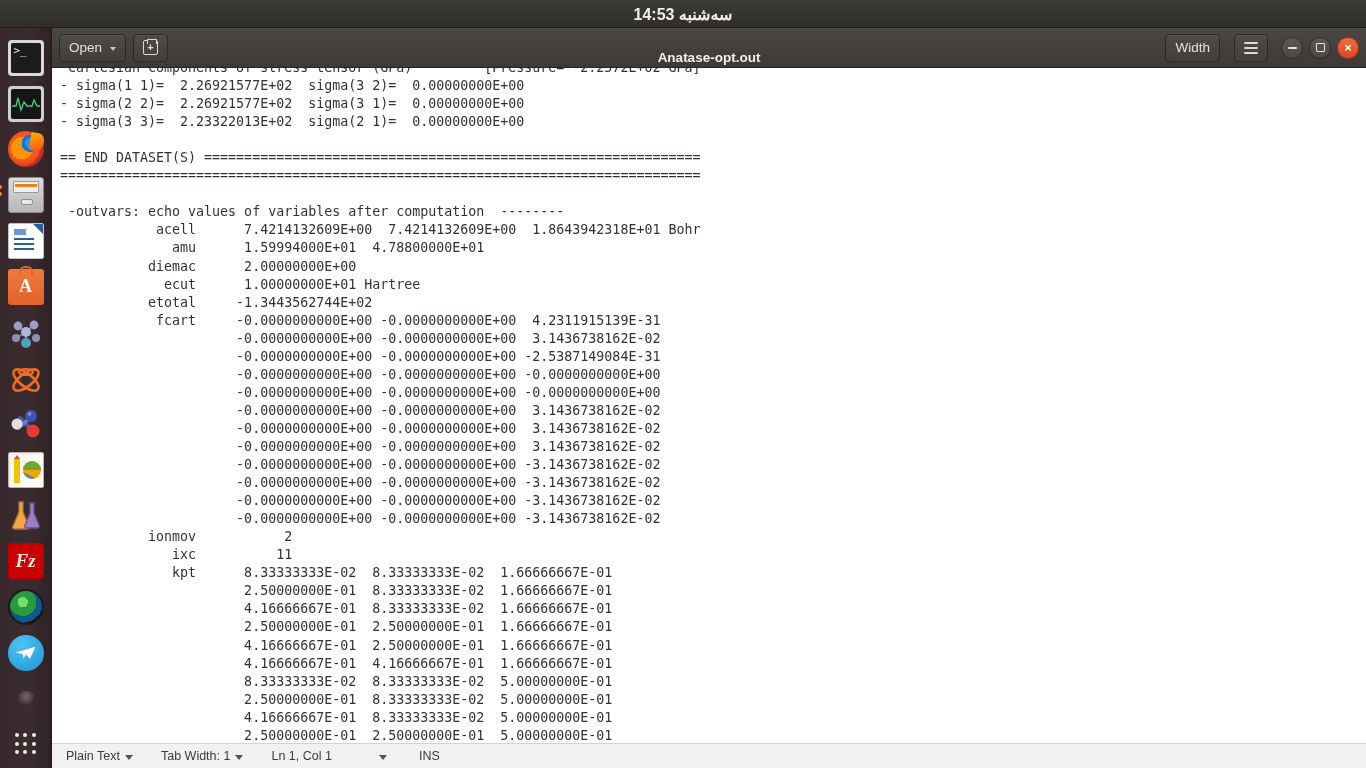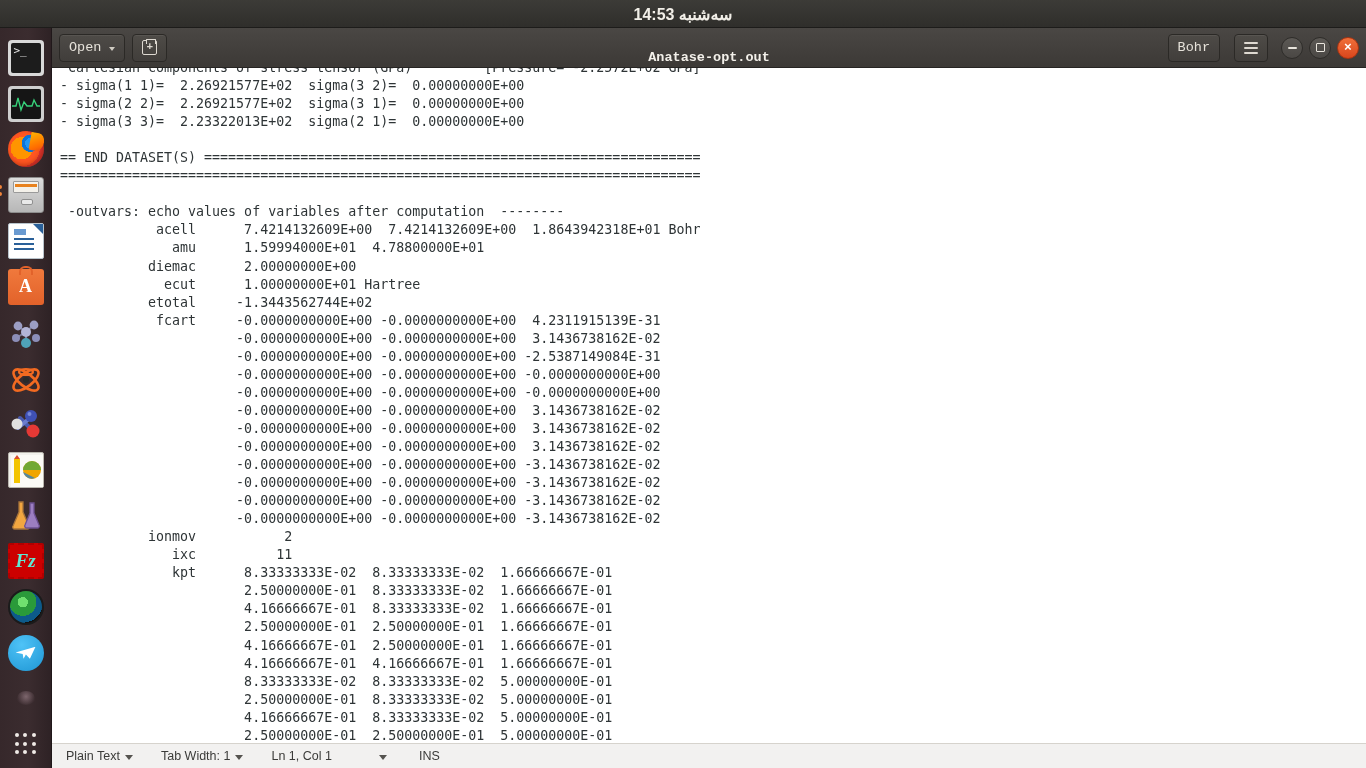--- a/index.html
+++ b/index.html
@@ -164,21 +164,21 @@
   
   .ic-paint { background:#f2f1ec; border:1px solid #b9b6ae; border-radius:2px; }
   .ic-paint svg { position:absolute; left:0; top:0; }
   
   .ic-flask svg { position:absolute; left:0; top:0; }
   
   .ic-fz {
     background:#cc0000; border-radius:2px;
     border:2px dashed #b00000;
     display:flex; align-items:center; justify-content:center;
-    color:#5eead4; font-size:19px; font-style:italic; font-weight:bold;
+    color:#e5e5e5; font-size:19px; font-style:italic; font-weight:bold;
     font-family:"Liberation Serif", serif;
   }
   
   .ic-cam {
     border-radius:50%;
     background:radial-gradient(circle at 40% 35%, #6fe06f 0 18%, #2a9a3a 18% 48%, #0d5a8a 48% 72%, #111 72% 100%);
     border:2px solid #1b1b1b;
   }
   
   .ic-tg { border-radius:50%; background:radial-gradient(circle at 38% 28%,#4fc3f7,#1e96d4); }
@@ -198,21 +198,21 @@
 
   
   #window {
     position:absolute; left:52px; top:28px; width:1314px; height:740px;
     display:flex; flex-direction:column; background:#fff;
   }
   #titlebar {
     height:40px; flex:0 0 40px;
     background:linear-gradient(to bottom,#4a4744 0%,#3c3936 100%);
     border-bottom:1px solid #262422;
-    display:flex; align-items:center; padding:0 7px; position:relative;font-family:Liberation Mono, monospace;
+    display:flex; align-items:center; padding:0 7px; position:relative;
   }
   .tb-btn {
     height:28px; min-width:28px; padding:0 9px;
     background:linear-gradient(to bottom,#4e4b47,#413e3b);
     border:1px solid #2b2926; border-radius:4px;
     color:#e6e2da; font-size:13.5px;
     display:flex; align-items:center; justify-content:center; gap:5px;
     box-shadow:inset 0 1px 0 rgba(255,255,255,.06);
   }
   .tb-btn + .tb-btn { margin-left:7px; }
@@ -449,21 +449,21 @@
       <span class="newdoc-glyph"></span>
     </div>
 
     <div class="title-center">
       <div class="title-main">Anatase-opt.out</div>
       <div class="title-sub">~/morteza/desktop/workshops/ABINIT/elementary/chapter 2/anatase-opt</div>
     </div>
 
     <div class="title-right">
       <div class="tb-btn">
-        <span>Bohr</span>
+        <span>Width</span>
       </div>
       <div class="tb-btn">
         <span class="hamburger">
             <i></i>
             <i></i>
             <i></i>
           </span>
       </div>
       <div class="wctrls">
         <div class="wbtn">

